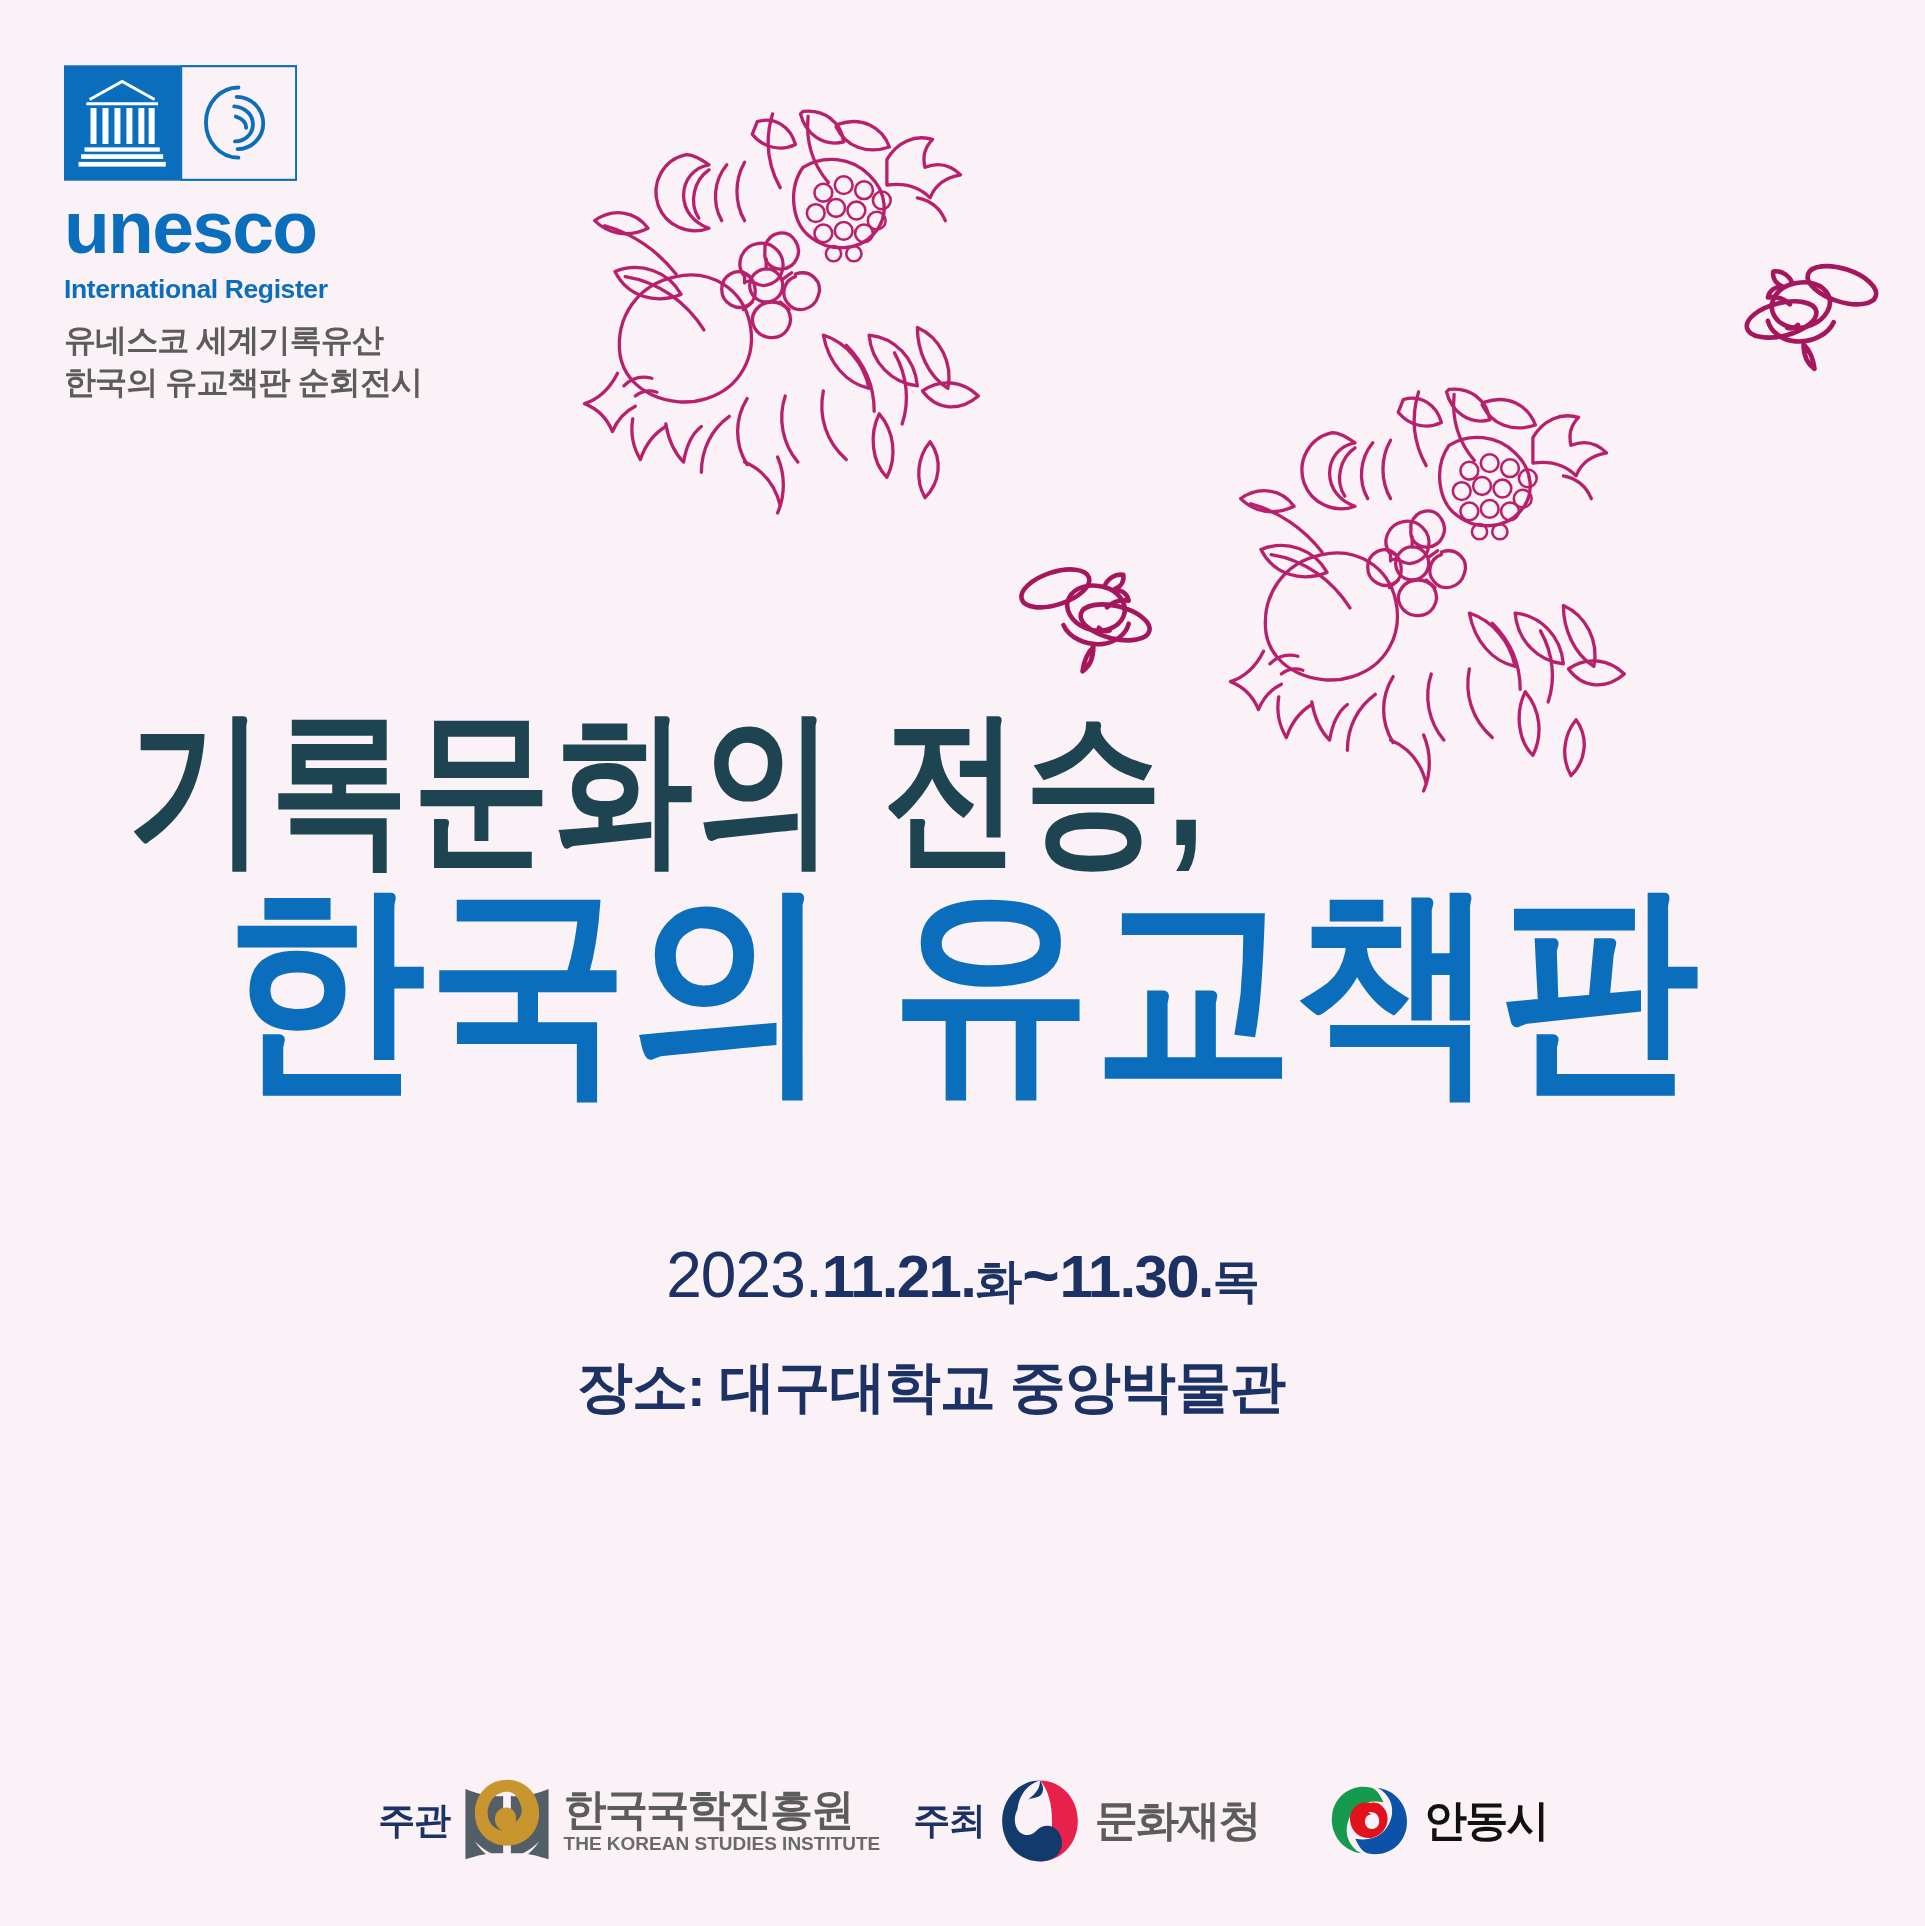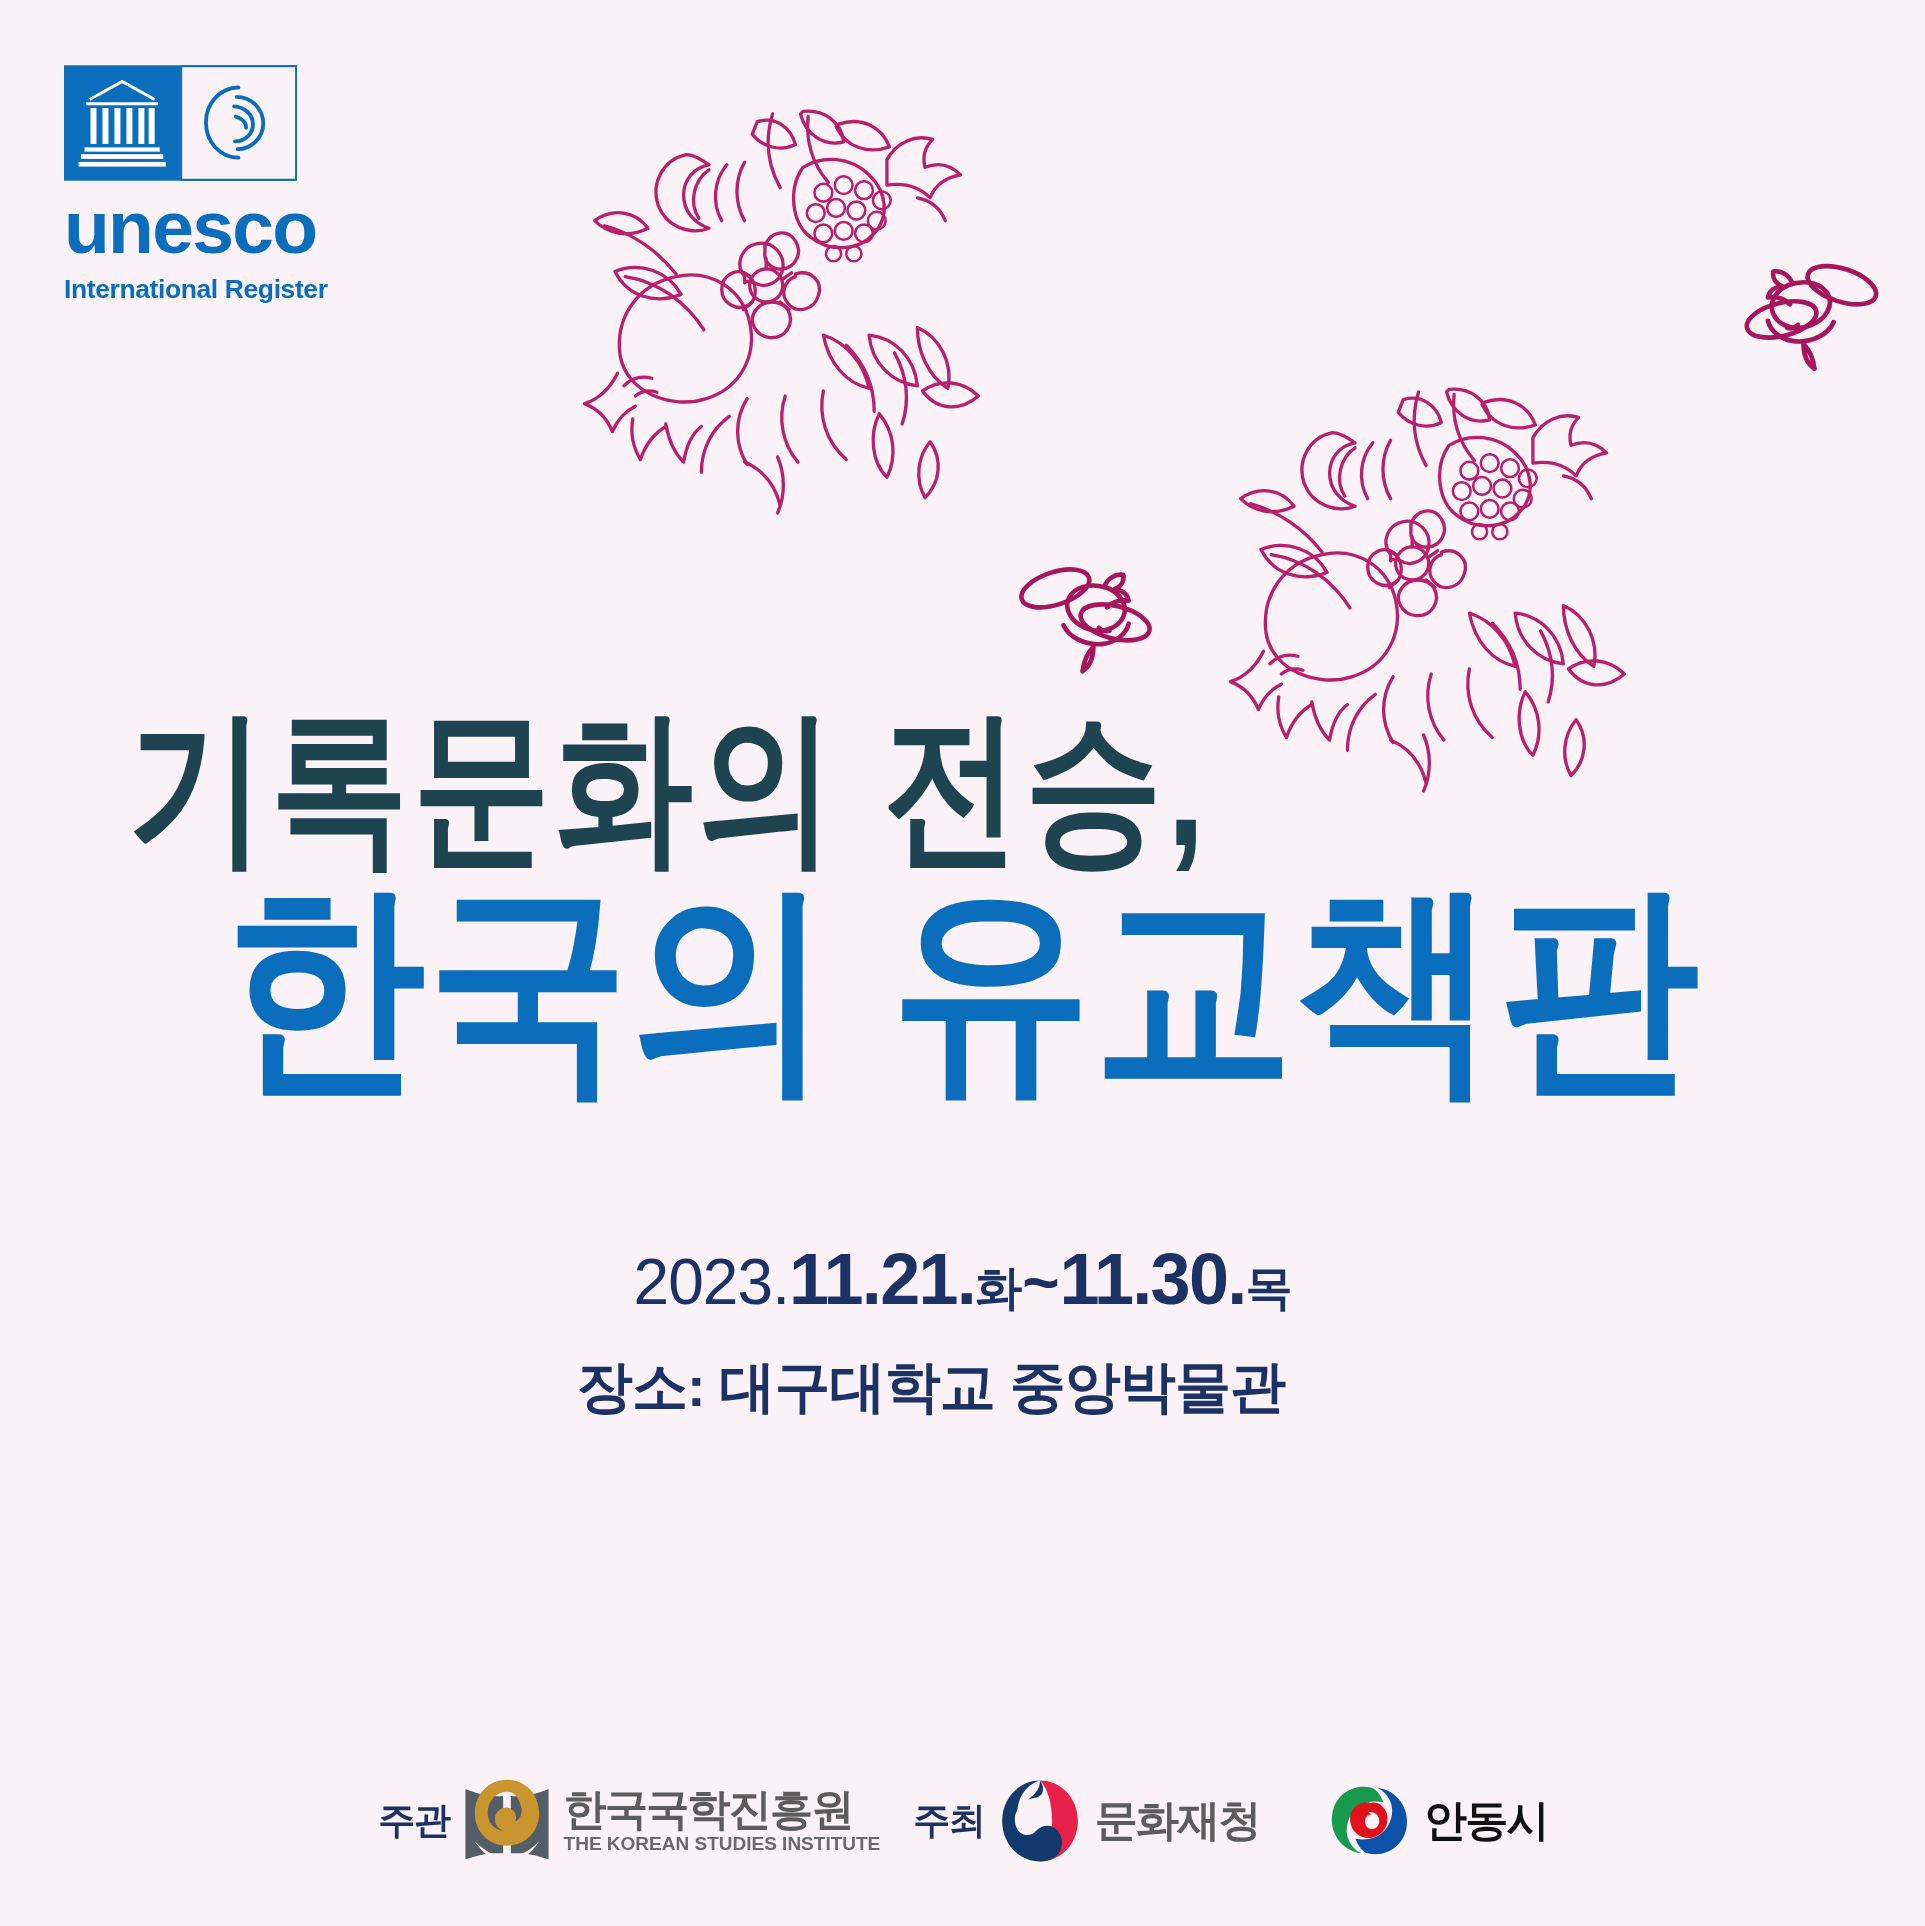--- a/index.html
+++ b/index.html
@@ -52,21 +52,21 @@
     white-space:nowrap;
   }
 
   
   #date-row{
     position:absolute;left:0;top:1243px;width:1926px;
     text-align:center;color:#1d3264;white-space:nowrap;
     line-height:1;font-weight:700;
   }
   #date-row .yr{font-size:64px;font-weight:400;letter-spacing:-0.9px;}
-  #date-row .big{font-size:72px;font-weight:700;letter-spacing:-1.7px;}
+  #date-row .big{font-size:60px;font-weight:700;letter-spacing:-1.7px;}
   #date-row .sm{font-size:47px;font-weight:700;}
   #date-row .tilde{font-size:64px;font-weight:700;}
   #venue-row{
     position:absolute;left:0;top:1359px;width:1862px;
     text-align:center;color:#1d3264;white-space:nowrap;
     font-size:56px;font-weight:700;letter-spacing:-0.9px;line-height:1;
   }
 
   
   #footer{
@@ -278,20 +278,24 @@
     <g fill="none" stroke="#0b6ebd" stroke-width="9" stroke-linecap="round">
       <path d="M408 52c-42 0-76 36-76 82s34 82 76 82"></path>
       <path d="M404 74c36 0 62 30 62 62s-26 60-60 60"></path>
       <path d="M398 96c26 2 44 20 44 42s-18 40-42 40"></path>
       <path d="M402 120c14 4 24 14 24 26"></path>
     </g>
   </svg>
 
   <div id="unesco-word">unesco</div>
   <div id="unesco-reg">International Register</div>
+  <div id="unesco-kr">
+    <div>유네스코 세계기록유산</div>
+    <div>한국의 유교책판 순회전시</div>
+  </div>
 </div>
 
 <div id="title-line1">기록문화의 전승,</div>
 <div id="title-line2">한국의 유교책판</div>
 
 <div id="date-row"><span class="yr">2023.</span><span class="big">11.</span><span class="big">21.</span><span class="sm">화</span><span class="tilde">~</span><span class="big">11.</span><span class="big">30.</span><span class="sm">목</span></div>
 
 <div id="venue-row">장소: 대구대학교 중앙박물관</div>
 
 <div id="footer">

